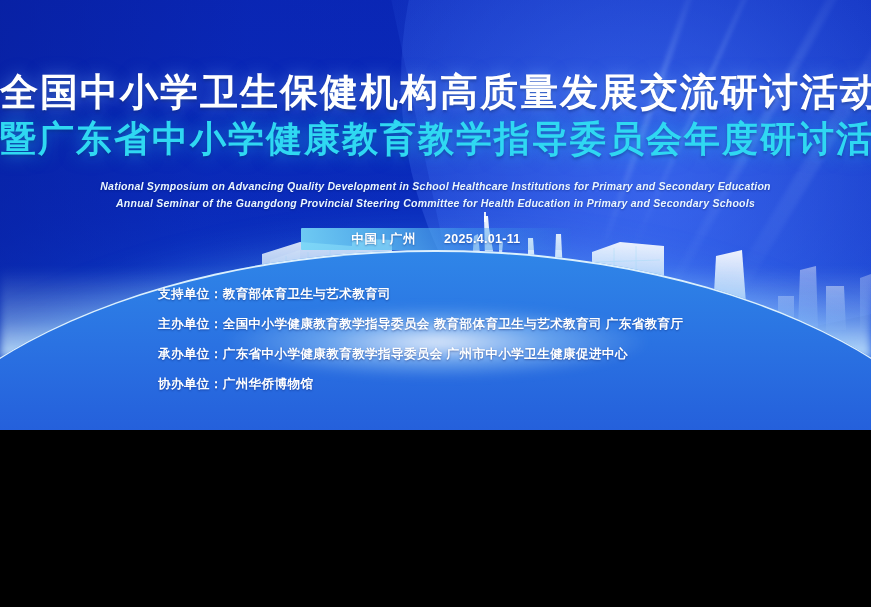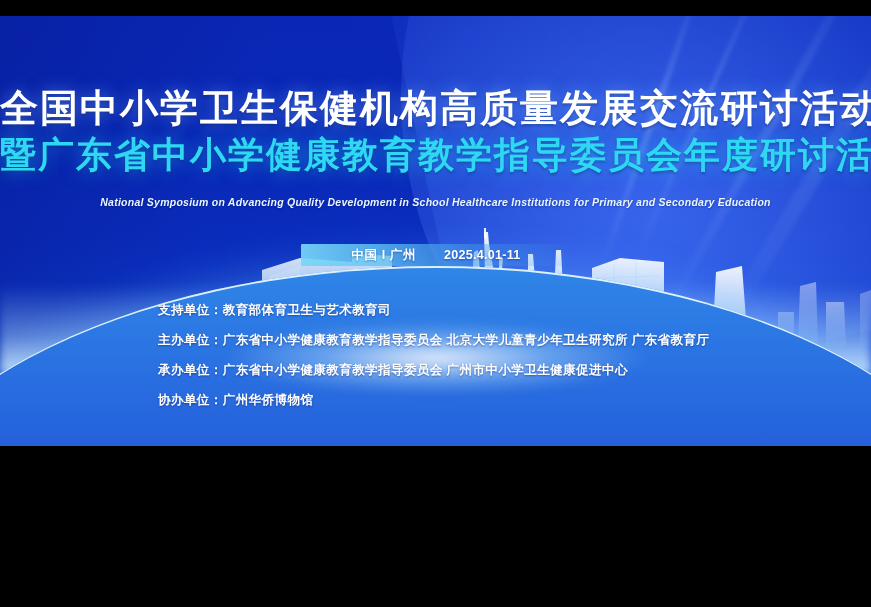--- a/index.html
+++ b/index.html
@@ -10,21 +10,20 @@
   body {
     font-family: "Liberation Sans", "DejaVu Sans", sans-serif;
   }
 
   #poster {
     position: relative;
     width: 871px;
     height: 430px;
     overflow: hidden;
     background: #0b2fc0;
-    margin-top: 16px;
   }
 
   
   .bg-base {
     position: absolute;
     inset: 0;
     background:
       radial-gradient(120% 85% at 50% 112%, #6fd0f8 0%, #3aa7ef 16%, #1f73e6 36%, #1044cf 58%, #0a2cbb 80%, #0726b2 100%);
   }
   .bg-topdark {
@@ -327,28 +326,29 @@
 
   <div class="content">
 
     <div class="title-wrap">
       <div class="title-l1">全国中小学卫生保健机构高质量发展交流研讨活动</div>
       <div class="title-l2">暨广东省中小学健康教育教学指导委员会年度研讨活动</div>
     </div>
 
     <div class="subtitle">
       <div class="sub-line">National Symposium on Advancing Quality Development in School Healthcare Institutions for Primary and Secondary Education</div>
+      <div class="sub-line">Annual Seminar of the Guangdong Provincial Steering Committee for Health Education in Primary and Secondary Schools</div>
     </div>
 
     <div class="badge">
       <span class="badge-city">中国 I 广州</span>
       <span class="badge-date">2025.4.01-11</span>
     </div>
 
     <div class="orgs">
       <div class="org-row">支持单位：教育部体育卫生与艺术教育司</div>
-      <div class="org-row">主办单位：广东省中小学健康教育教学指导委员会   北京大学儿童青少年卫生研究所   广东省教育厅</div>
+      <div class="org-row">主办单位：全国中小学健康教育教学指导委员会   教育部体育卫生与艺术教育司   广东省教育厅</div>
       <div class="org-row">承办单位：广东省中小学健康教育教学指导委员会   广州市中小学卫生健康促进中心</div>
       <div class="org-row">协办单位：广州华侨博物馆</div>
     </div>
 
   </div>
 </div>
 
 </body></html>

